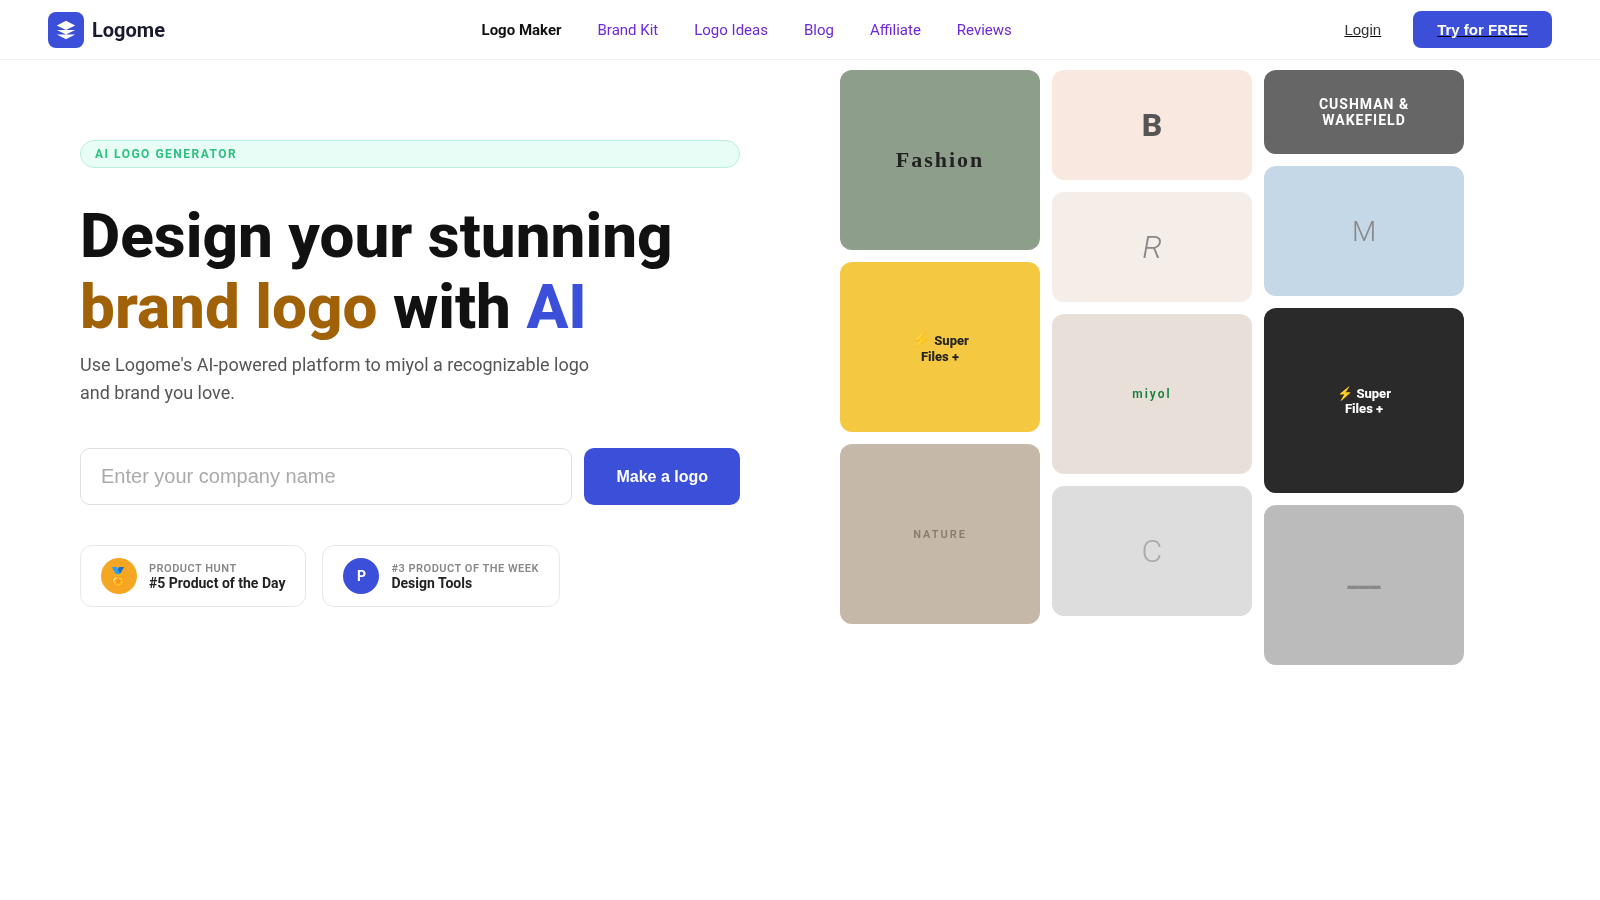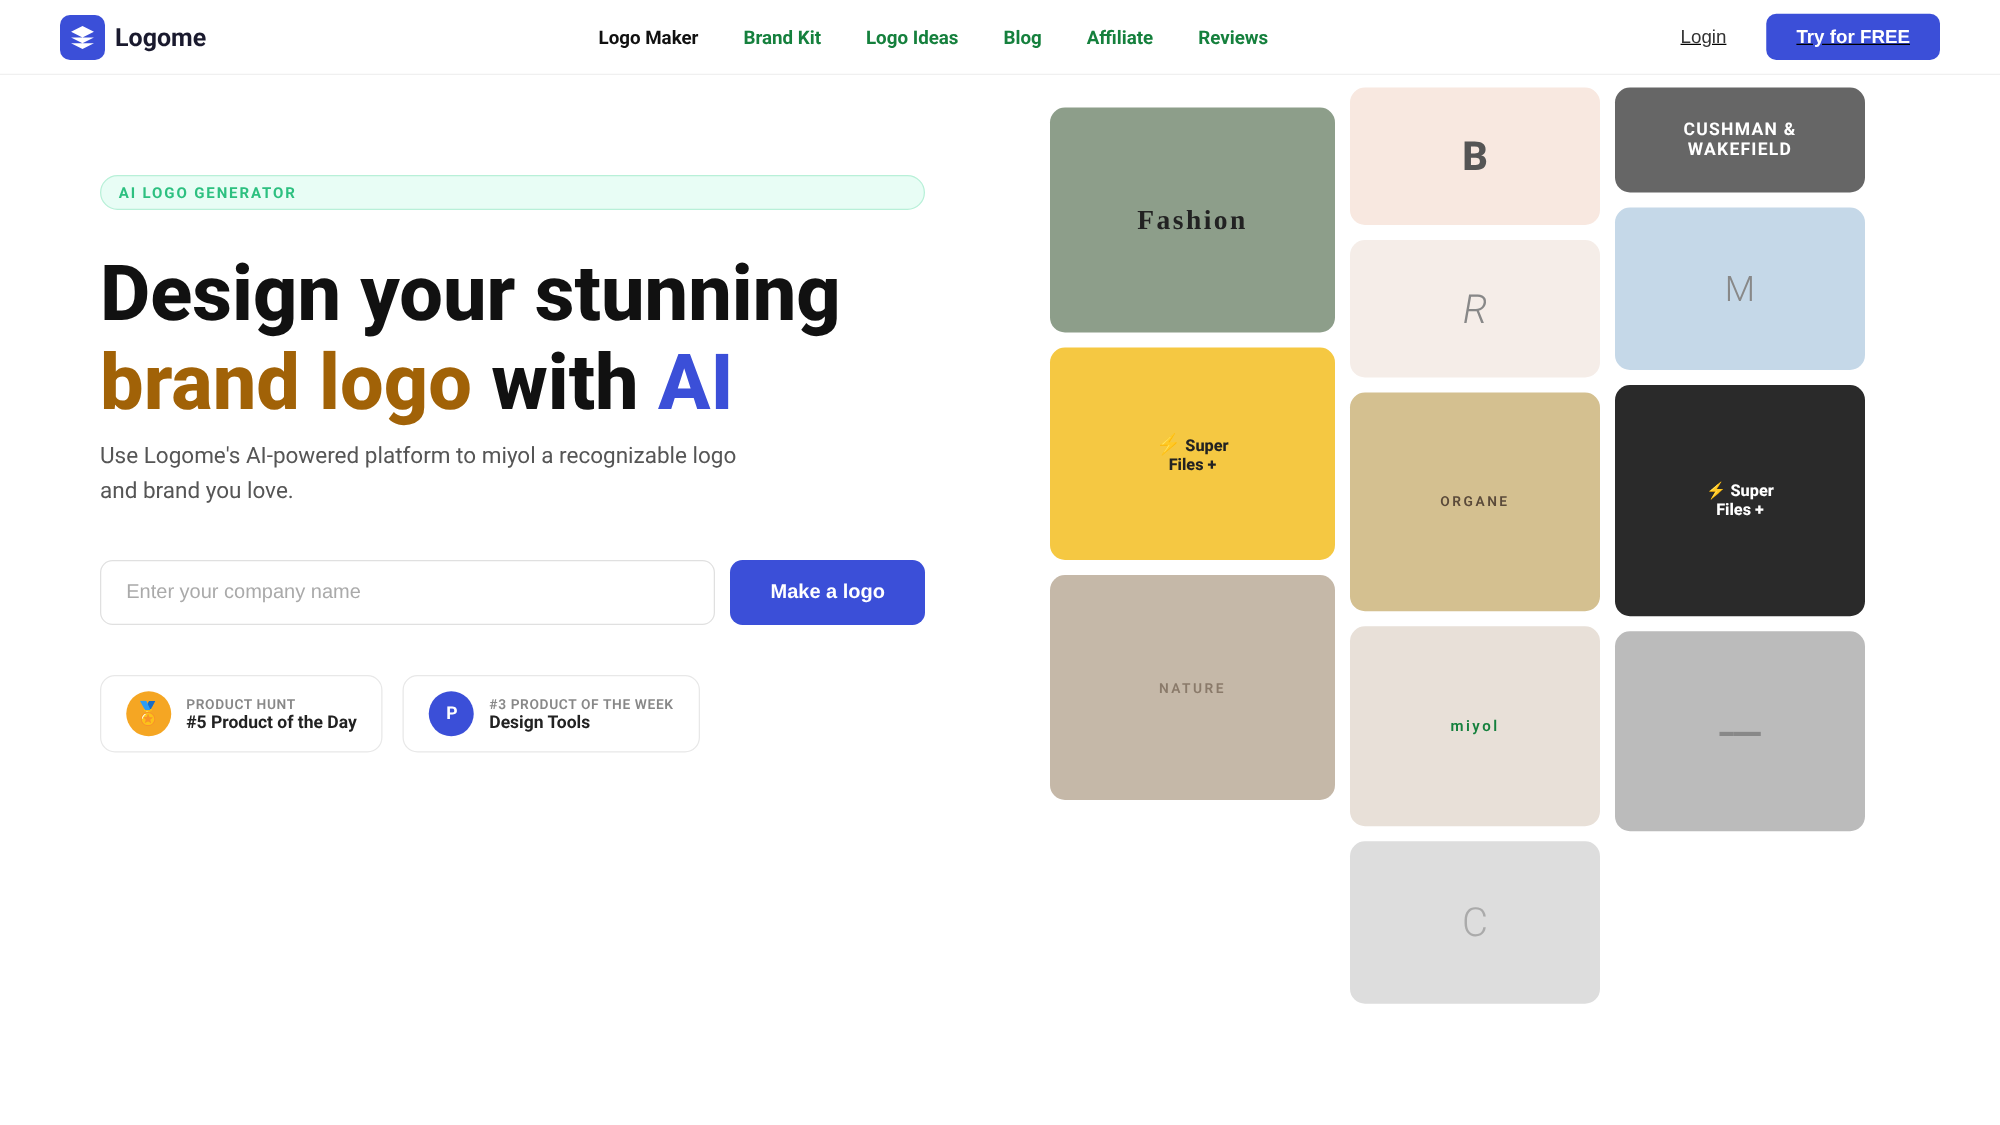--- a/index.html
+++ b/index.html
@@ -12,21 +12,21 @@
       position: relative; z-index: 10; background: #fff;
     }
     .nav-logo { display: flex; align-items: center; gap: 8px; }
     .nav-logo-icon {
       width: 36px; height: 36px; background: #3b4fd8; border-radius: 8px;
       display: flex; align-items: center; justify-content: center;
     }
     .nav-logo-icon svg { width: 22px; height: 22px; fill: #fff; }
     .nav-logo-text { font-size: 20px; font-weight: 700; color: #1a1a2e; }
     .nav-links { display: flex; align-items: center; gap: 36px; }
-    .nav-links a { text-decoration: none; color: #15803d; font-size: 15px; font-weight: 700; }
+    .nav-links a { text-decoration: none; color: #6d28d9; font-size: 15px; font-weight: 400; }
     .nav-links a.active { font-weight: 700; color: #111; }
     .nav-right { display: flex; align-items: center; gap: 16px; text-decoration: underline; }
     .btn-login { background: transparent; border: none; font-size: 15px; font-weight: 500; color: #333; cursor: pointer; padding: 8px 16px; }
     .btn-try { background: #3b4fd8; color: #fff; border: none; border-radius: 8px; padding: 10px 24px; font-size: 15px; font-weight: 600; cursor: pointer; }
 
     
     .main-container { display: flex; min-height: calc(900px - 60px); }
 
     
     .hero { flex: 0 0 820px; padding: 80px 80px 60px 80px; display: flex; flex-direction: column; justify-content: flex-start; }
@@ -36,21 +36,21 @@
       padding: 6px 14px; border-radius: 20px; margin-bottom: 32px;
       border: 1px solid #b8f0d8;
     }
     .hero-title { font-size: 62px; font-weight: 800; color: #111; line-height: 1.15; margin-bottom: 8px; }
     .hero-title-blue { color: #a16207; text-align: center; }
     .hero-title-ai { color: #3b4fd8; }
     .hero-subtitle { font-size: 18px; color: #555; line-height: 1.6; margin-bottom: 40px; max-width: 520px; }
     .hero-input-row { display: flex; gap: 12px; margin-bottom: 40px; }
     .hero-input {
       flex: 1; padding: 16px 20px; border: 1.5px solid #e0e0e0; border-radius: 10px;
-      font-size: 16px; color: #a16207; outline: none; background: #fff;
+      font-size: 20px; color: #a16207; outline: none; background: #fff;
     }
     .hero-input::placeholder { color: #aaa; }
     .btn-make-logo {
       background: #3b4fd8; color: #fff; border: none; border-radius: 10px;
       padding: 16px 32px; font-size: 16px; font-weight: 700; cursor: pointer;
       white-space: nowrap;
     }
     .badges-row { display: flex; gap: 16px; }
     .badge-card {
       display: flex; align-items: center; gap: 12px;
@@ -67,21 +67,21 @@
       display: flex; align-items: center; justify-content: center;
       font-size: 14px; color: #fff; font-weight: 700; flex-shrink: 0;
     }
     .badge-text-top { font-size: 11px; color: #888; font-weight: 600; letter-spacing: 0.5px; text-transform: uppercase; }
     .badge-text-main { font-size: 14px; font-weight: 700; color: #222; }
 
     
     .gallery { flex: 1; overflow: hidden; position: relative; padding: 0 0 0 20px; }
     .gallery-columns { display: flex; gap: 12px; height: 660px; padding-top: 10px; }
     .gallery-col { display: flex; flex-direction: column; gap: 12px; }
-    .gallery-col:nth-child(1) { width: 228px; margin-top: 16px; }
+    .gallery-col:nth-child(1) { width: 200px; }
     .gallery-col:nth-child(2) { width: 200px; }
     .gallery-col:nth-child(3) { width: 200px; }
 
     .gallery-img {
       border-radius: 12px; object-fit: cover; background: #e8e8e8;
       overflow: hidden; flex-shrink: 0;
     }
 
     
     .img-fashion { background: #8d9e8a; height: 180px; }
@@ -206,25 +206,20 @@
         <div class="gallery-img img-brand-cards" style="height:110px; background:#f8e8e0;">
           <div class="gallery-img-inner">
             <div class="brand-b">B</div>
           </div>
         </div>
         <div class="gallery-img" style="height:110px; background:#f5ede8;">
           <div class="gallery-img-inner">
             <div class="brand-r-text">R</div>
           </div>
         </div>
-        <div class="gallery-img img-organe" style="height:175px;">
-          <div class="gallery-img-inner">
-            <div class="organe-text">ORGANE</div>
-          </div>
-        </div>
         <div class="gallery-img img-miyol" style="height:160px;">
           <div class="gallery-img-inner">
             <div style="font-size:12px; color:#15803d; letter-spacing:2px;">miyol</div>
           </div>
         </div>
         <div class="gallery-img" style="height:130px; background:#ddd;">
           <div class="gallery-img-inner">
             <div style="font-size:32px; font-weight:300; color:#aaa;">C</div>
           </div>
         </div>

